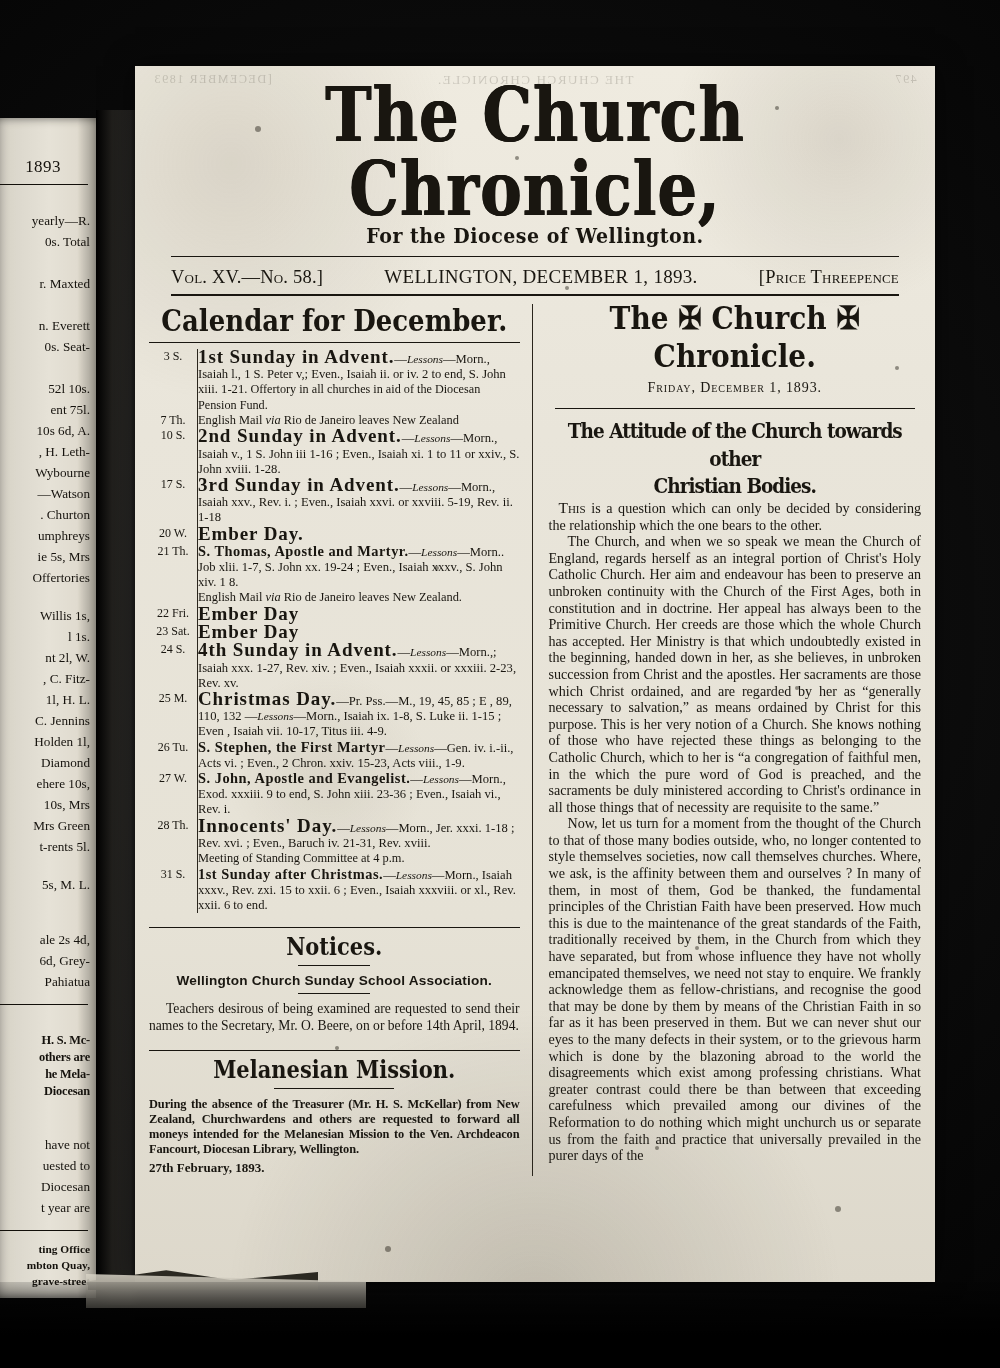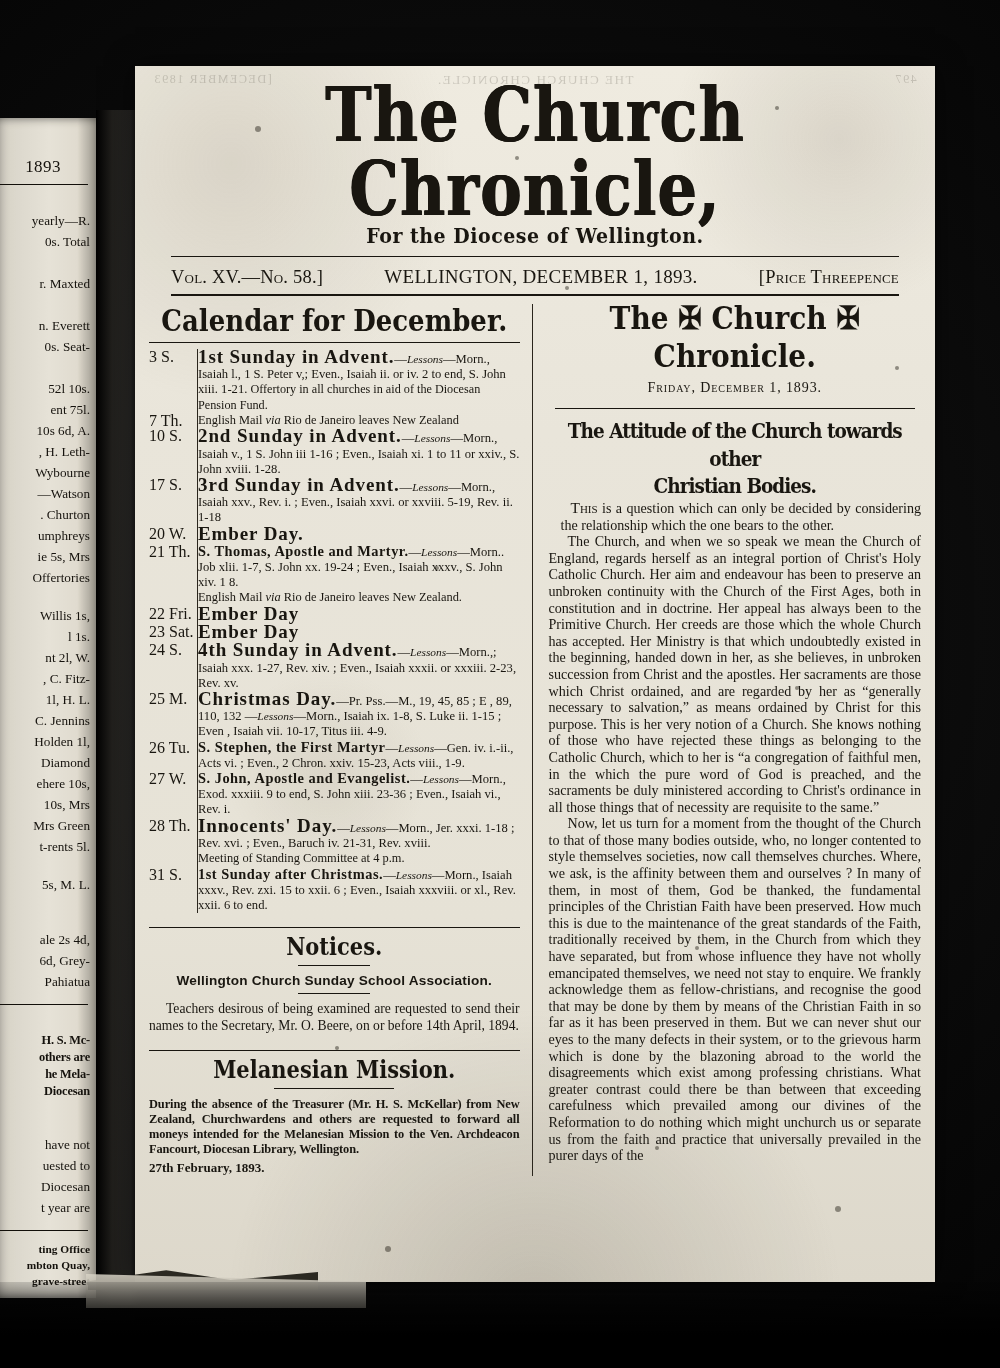--- a/index.html
+++ b/index.html
@@ -119,22 +119,22 @@
     font-size:26px;letter-spacing:0px;margin:2px 0 6px 0;transform:scaleY(1.12);
   }
   .sechead.sm{font-size:21px;}
   hr.rule{border:0;border-top:1.4px solid #191610;margin:5px 0 6px 0;}
   hr.rule.short{width:72px;margin:5px auto 7px auto;border-top:1.6px solid #191610;}
   hr.rule.med{width:120px;margin:6px auto 8px auto;border-top:1.6px solid #191610;}
 
   table.cal{width:100%;border-collapse:collapse;font-size:12.4px;}
   table.cal td{vertical-align:top;padding:0;}
   td.dt{
-    width:48px;text-align:left;padding-right:7px;white-space:nowrap;
-    font-size:16px;line-height:15.6px;padding-top:1px;
+    width:48px;text-align:center;padding-right:7px;white-space:nowrap;
+    font-size:12px;line-height:15.6px;padding-top:1px;
     border-right:1.2px solid #2a251c;
   }
   td.ev{padding-left:9px;line-height:15.2px;font-size:12.6px;}
   .fday{font-weight:bold;font-size:19px;letter-spacing:.9px;}
   .fday2{font-weight:bold;font-size:14.4px;letter-spacing:.5px;}
   .les{font-style:italic;font-size:11.4px;}
   .plain{font-size:12.4px;line-height:15.4px;}
   .ov{font-size:12.2px;}
 
   
@@ -154,21 +154,21 @@
   }
   #rc-date{text-align:center;font-variant:small-caps;font-size:14px;letter-spacing:.9px;margin:10px 0 2px 0;}
   #rc-rule{border:0;border-top:1.3px solid #191610;margin:12px 6px 12px 6px;
     box-shadow:0 3px 0 -1.5px #191610;}
   #art-title{
     text-align:center;font-family:"DejaVu Serif",serif;font-weight:bold;
     font-size:18.5px;line-height:25px;margin:6px 0 4px 0;transform:scaleY(1.1);
   }
   p.art{margin:0;font-size:14.1px;line-height:16.6px;text-align:justify;text-indent:19px;
     hyphens:auto;}
-  p.art.first{text-indent:10px;margin-left:12px;}
+  p.art.first{text-indent:10px;}
   .dropcaps{font-variant:small-caps;font-size:15.4px;}
 
   
   #botedge{position:absolute;left:0;bottom:0;width:1000px;height:86px;
     background:linear-gradient(180deg,rgba(0,0,0,.15),#000 62%);}
   #tear{position:absolute;left:86px;bottom:60px;width:280px;height:34px;
     background:linear-gradient(180deg,#d9d4c7,#8e8a80);
     clip-path:polygon(0 0,100% 22%,100% 100%,0 100%);opacity:.85;}
   #tear2{position:absolute;left:88px;bottom:78px;width:230px;height:22px;
     background:#18160f;clip-path:polygon(0 60%,34% 10%,62% 55%,100% 18%,100% 100%,0 100%);opacity:.9;}

